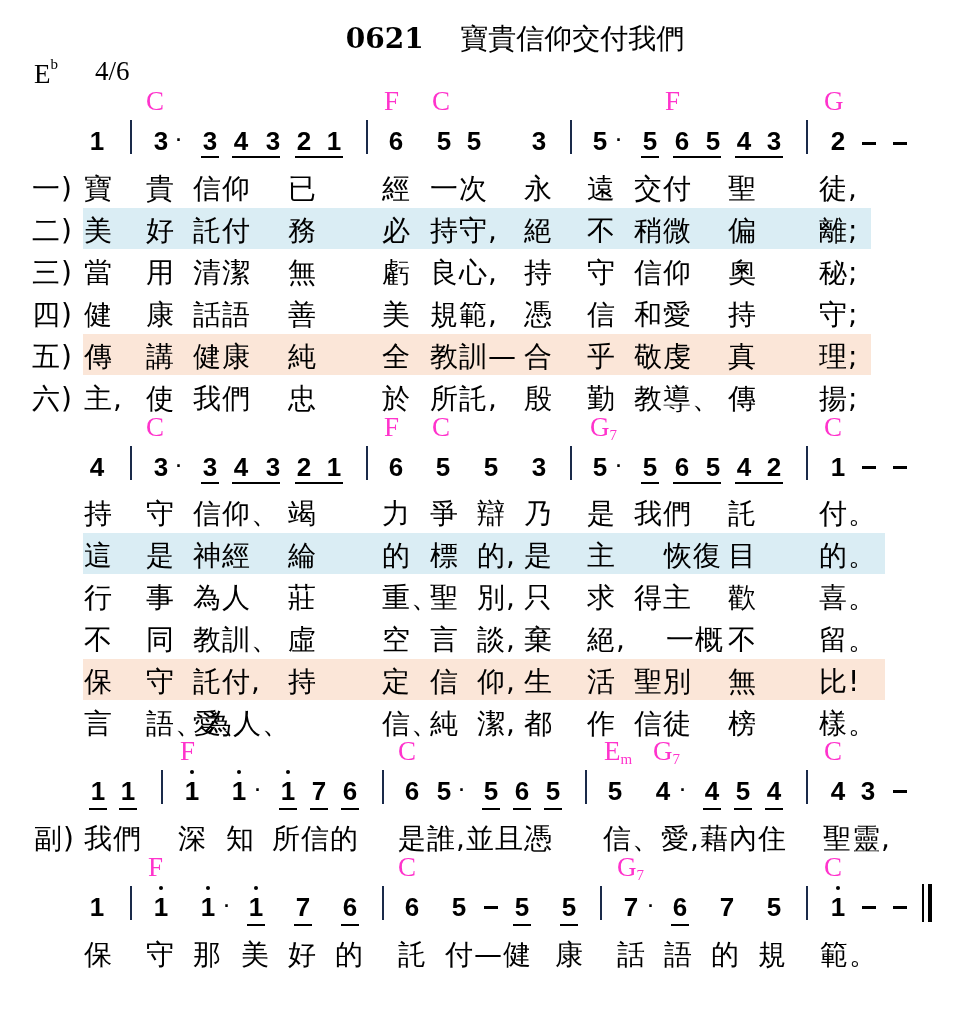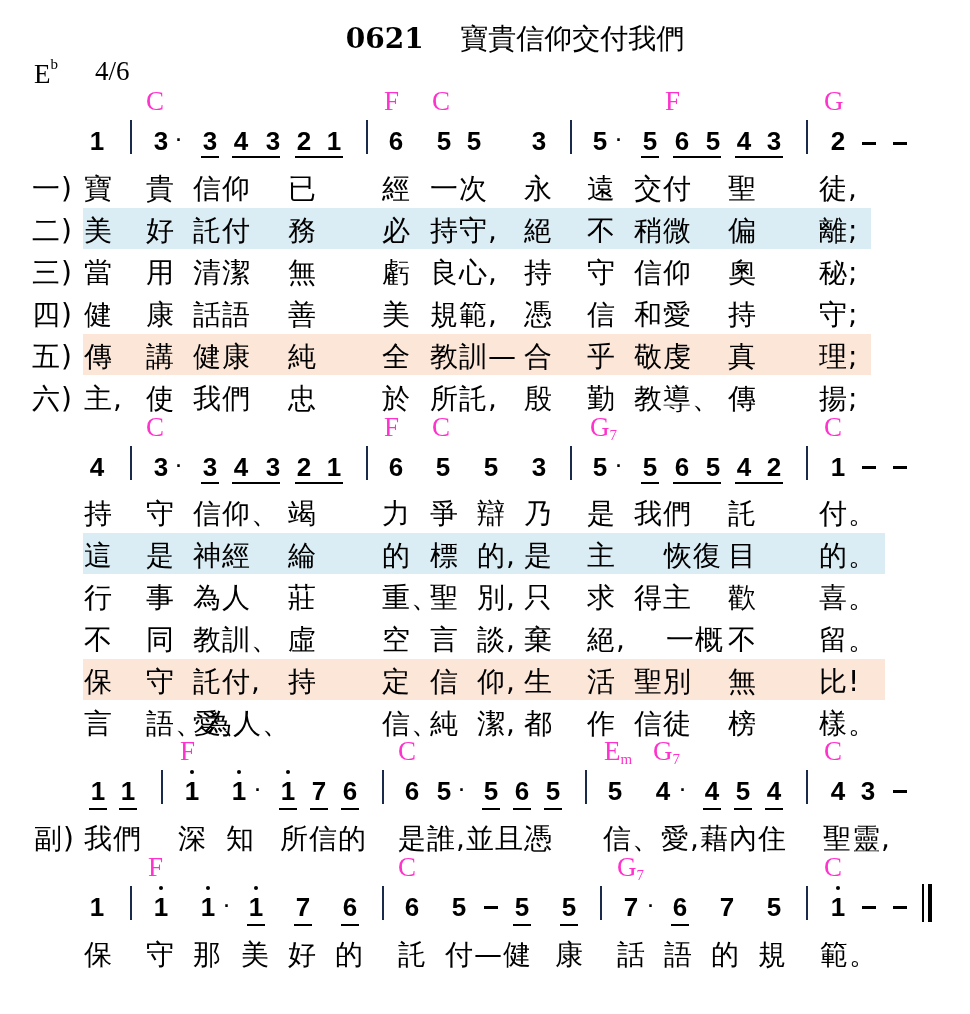--- a/index.html
+++ b/index.html
@@ -307,21 +307,21 @@
   <span class="abs note ul" style="left:764px;top:776px">4</span>
   <div class="abs bar" style="left:806px;top:770px"></div>
   <span class="abs note" style="left:828px;top:776px">4</span>
   <span class="abs note" style="left:858px;top:776px">3</span>
   <div class="abs dash" style="left:893px;top:790px"></div>
 
   <div class="abs lyr" style="left:34px;top:820px">副)</div>
   <div class="abs lyr" style="left:84px;top:820px">我們</div>
   <div class="abs lyr" style="left:178px;top:820px">深</div>
   <div class="abs lyr" style="left:226px;top:820px">知</div>
-  <div class="abs lyr" style="left:280px;top:820px">所信的</div>
+  <div class="abs lyr" style="left:272px;top:820px">所信的</div>
   <div class="abs lyr" style="left:398px;top:820px">是誰,並且憑</div>
   <div class="abs lyr" style="left:603px;top:820px">信、愛,藉內住</div>
   <div class="abs lyr" style="left:823px;top:820px">聖靈,</div>
 </div>
 
 <div>
   <span class="abs chord" style="left:148px;top:852px">F</span>
   <span class="abs chord" style="left:398px;top:852px">C</span>
   <span class="abs chord" style="left:617px;top:852px"><span>G</span><sub>7</sub></span>
   <span class="abs chord" style="left:824px;top:852px">C</span>

